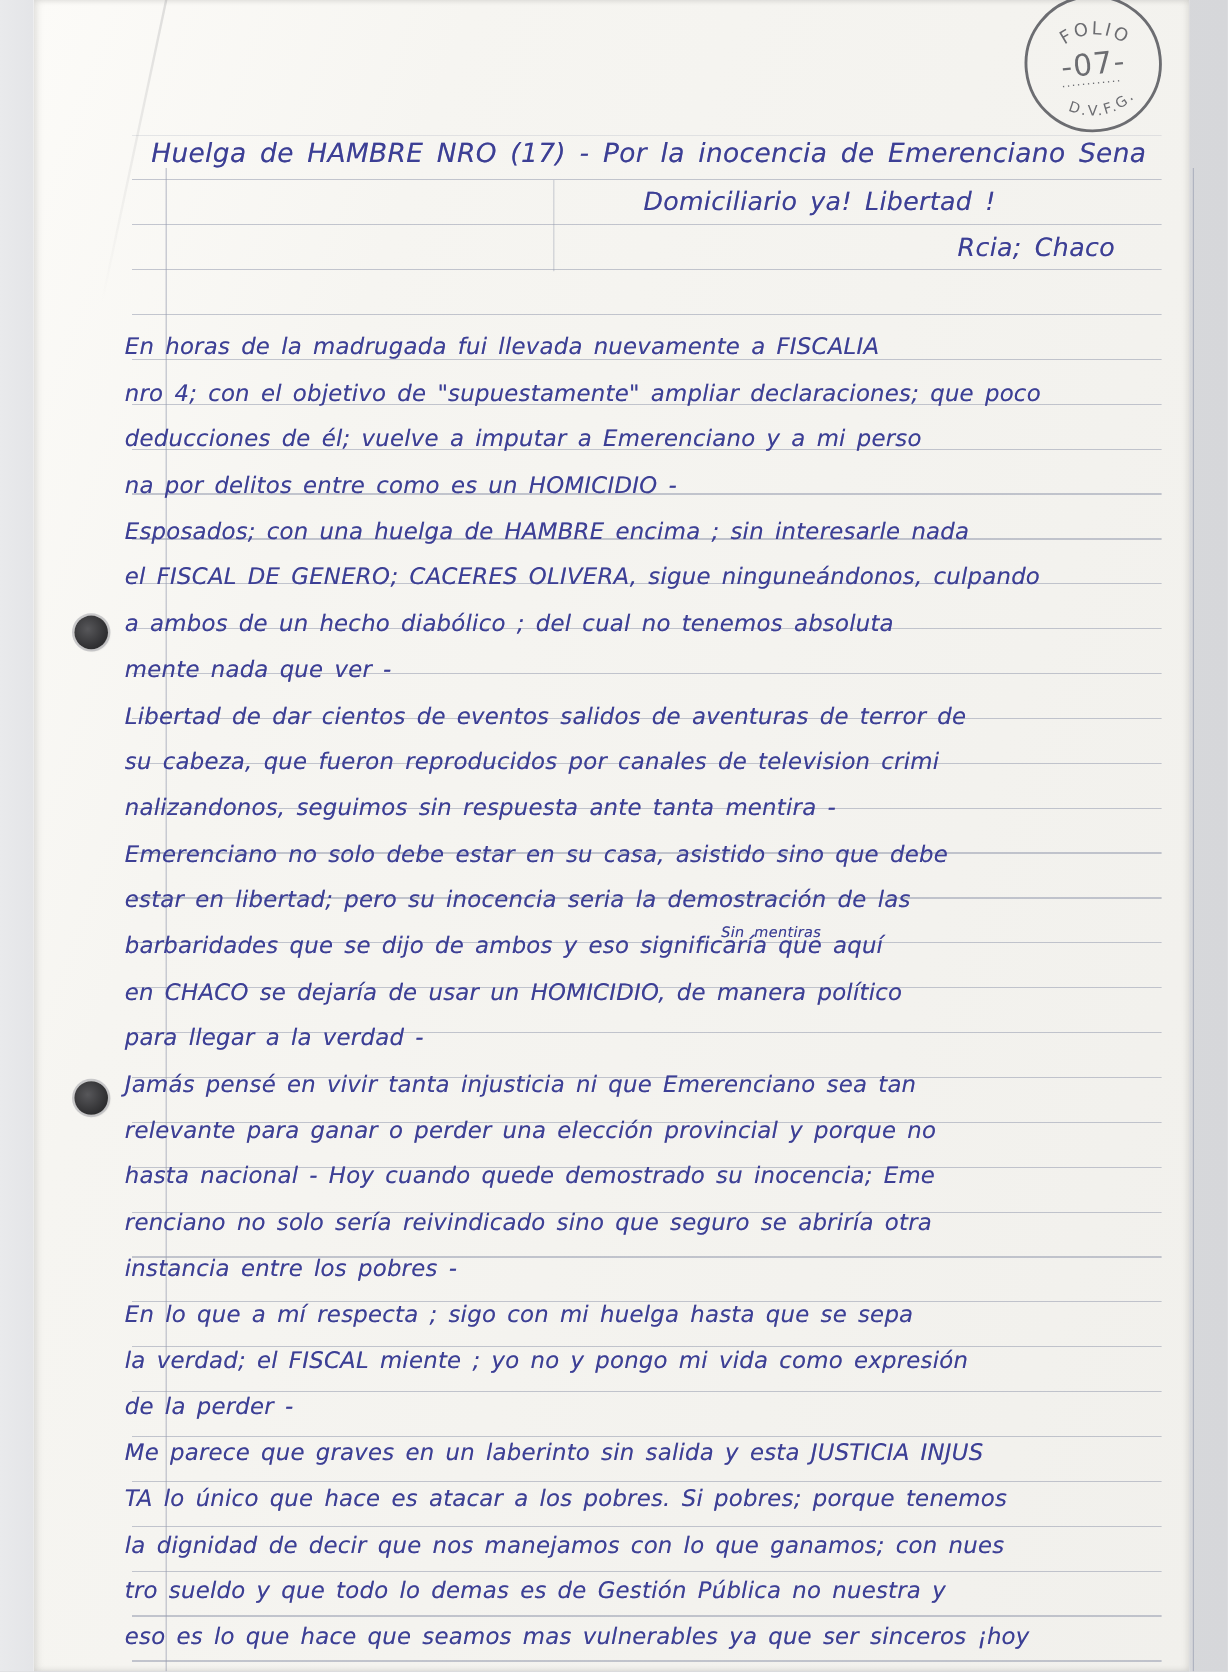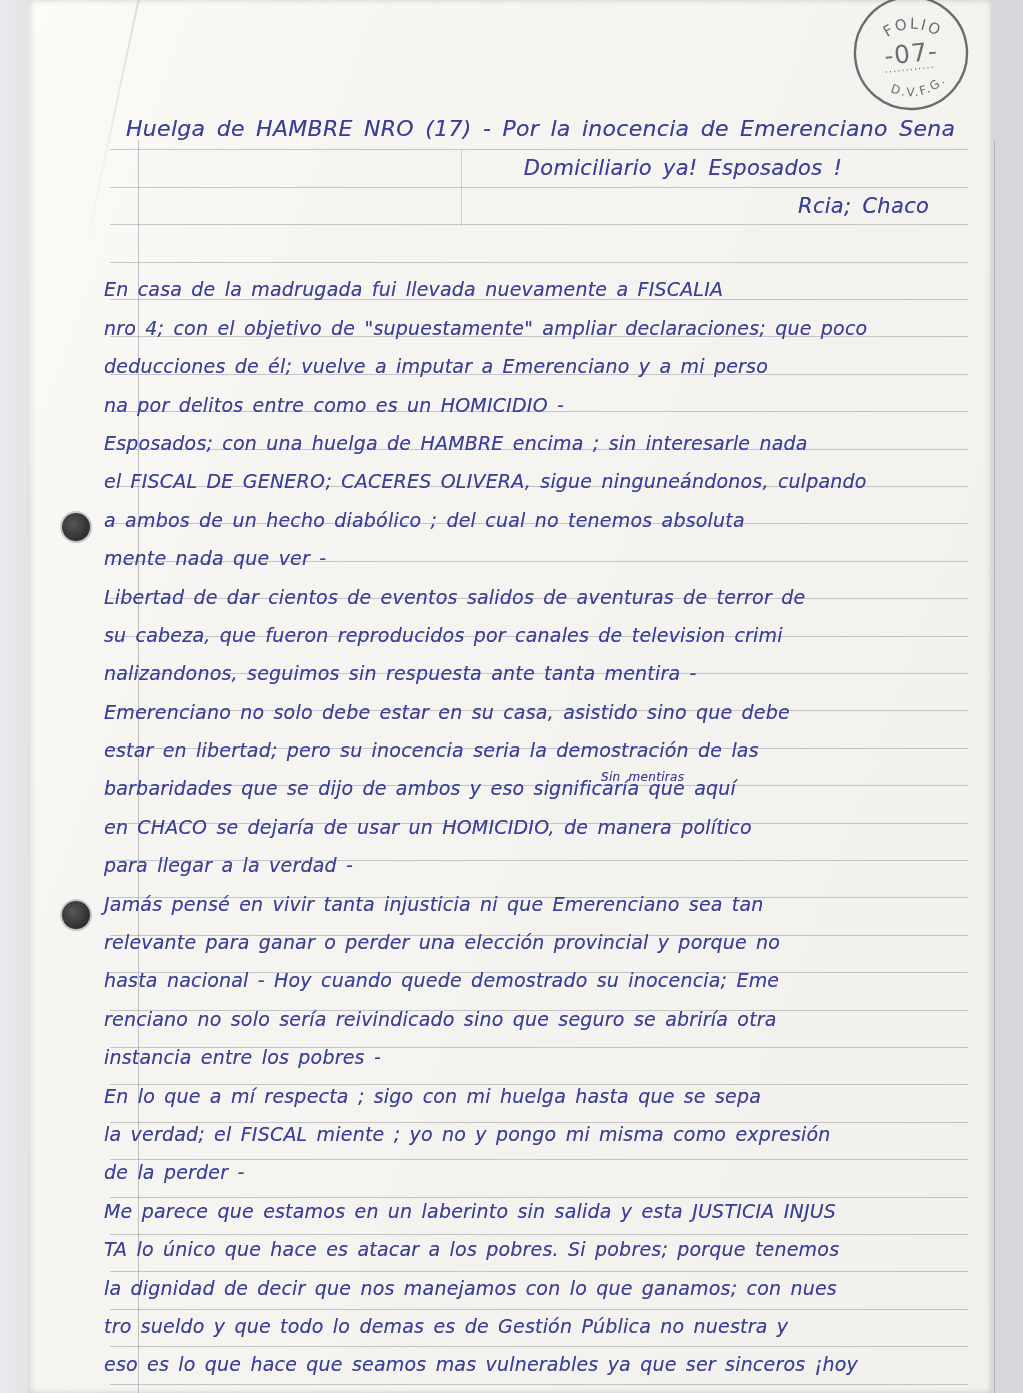--- a/index.html
+++ b/index.html
@@ -68,25 +68,25 @@
       <textPath href="#arcTop" startOffset="28%">FOLIO</textPath>
     </text>
     <text x="61" y="70" text-anchor="middle" font-size="25" fill="#55565c" letter-spacing="1" font-family="DejaVu Sans, sans-serif">-07-</text>
     <text x="58" y="78" text-anchor="middle" font-size="10" fill="#55565c" letter-spacing="1" font-family="DejaVu Sans, sans-serif">............</text>
     <text font-size="12" fill="#55565c" letter-spacing="2" font-family="DejaVu Sans, sans-serif">
       <textPath href="#arcBottom" startOffset="30%">D.V.F.G.</textPath>
     </text>
   </svg>
 
   <div class="hand title1">Huelga de HAMBRE NRO (17) - Por la inocencia de Emerenciano Sena</div>
-  <div class="hand title2">Domiciliario ya! Esposados !</div>
+  <div class="hand title2">Domiciliario ya! Libertad !</div>
   <div class="hand placeline">Rcia; Chaco</div>
 
   <div class="body-lines">
-      <div class="line">En casa de la madrugada fui llevada nuevamente a FISCALIA</div>
+      <div class="line">En horas de la madrugada fui llevada nuevamente a FISCALIA</div>
       <div class="line">nro 4; con el objetivo de "supuestamente" ampliar declaraciones; que poco</div>
       <div class="line">deducciones de él; vuelve a imputar a Emerenciano y a mi perso</div>
       <div class="line">na por delitos entre como es un HOMICIDIO -</div>
       <div class="line">Esposados; con una huelga de HAMBRE encima ; sin interesarle nada</div>
       <div class="line">el FISCAL DE GENERO; CACERES OLIVERA, sigue ninguneándonos, culpando</div>
       <div class="line">a ambos de un hecho diabólico ; del cual no tenemos absoluta</div>
       <div class="line">mente nada que ver -</div>
       <div class="line">Libertad de dar cientos de eventos salidos de aventuras de terror de</div>
       <div class="line">su cabeza, que fueron reproducidos por canales de television crimi</div>
       <div class="line">nalizandonos, seguimos sin respuesta ante tanta mentira -</div>
@@ -94,23 +94,23 @@
       <div class="line">estar en libertad; pero su inocencia seria la demostración de las</div>
       <div class="line">barbaridades que se dijo de ambos y eso significaría que aquí</div>
       <div class="line">en CHACO se dejaría de usar un HOMICIDIO, de manera político</div>
       <div class="line">para llegar a la verdad -</div>
       <div class="line">Jamás pensé en vivir tanta injusticia ni que Emerenciano sea tan</div>
       <div class="line">relevante para ganar o perder una elección provincial y porque no</div>
       <div class="line">hasta nacional - Hoy cuando quede demostrado su inocencia; Eme</div>
       <div class="line">renciano no solo sería reivindicado sino que seguro se abriría otra</div>
       <div class="line">instancia entre los pobres -</div>
       <div class="line">En lo que a mí respecta ; sigo con mi huelga hasta que se sepa</div>
-      <div class="line">la verdad; el FISCAL miente ; yo no y pongo mi misma como expresión</div>
+      <div class="line">la verdad; el FISCAL miente ; yo no y pongo mi vida como expresión</div>
       <div class="line">de la perder -</div>
-      <div class="line">Me parece que estamos en un laberinto sin salida y esta JUSTICIA INJUS</div>
+      <div class="line">Me parece que graves en un laberinto sin salida y esta JUSTICIA INJUS</div>
       <div class="line">TA lo único que hace es atacar a los pobres. Si pobres; porque tenemos</div>
       <div class="line">la dignidad de decir que nos manejamos con lo que ganamos; con nues</div>
       <div class="line">tro sueldo y que todo lo demas es de Gestión Pública no nuestra y</div>
       <div class="line">eso es lo que hace que seamos mas vulnerables ya que ser sinceros ¡hoy</div>
     </div>
 
   <div class="hand superscript">Sin mentiras</div>
 </div>
 
 </body></html>

